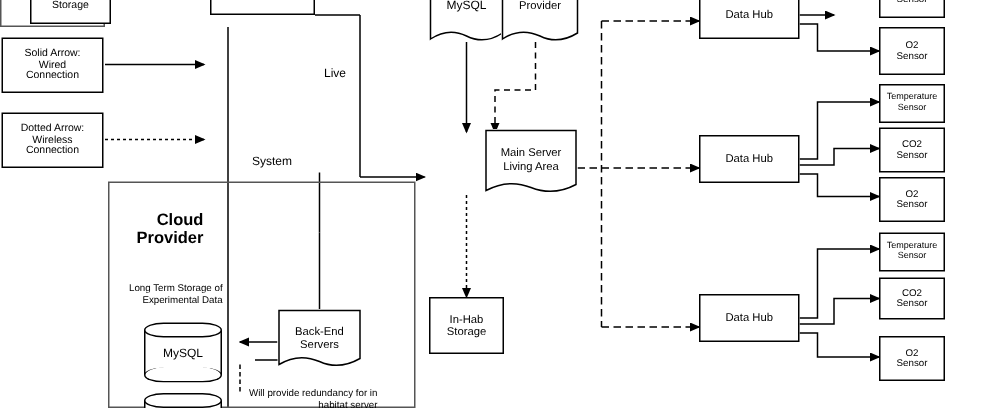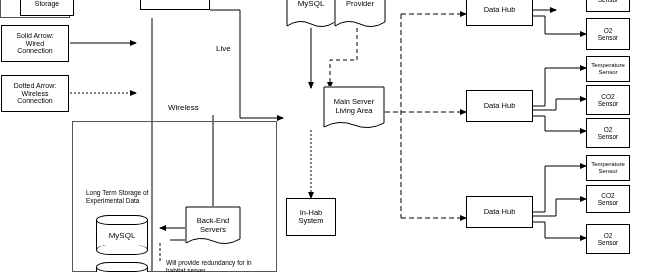--- a/index.html
+++ b/index.html
@@ -22,20 +22,21 @@
     text-align:center;
     color:#000;
     line-height:1.1;
     white-space:pre-line;
   }
   .lbl{
     position:absolute;
     color:#000;
     white-space:pre-line;
     line-height:1.15;
+    text-align:right;
   }
   .grp{
     position:absolute;
     border:1px solid #555;
     background:transparent;
     box-sizing:border-box;
   }
   .cyl{
     position:absolute;
     box-sizing:border-box;
@@ -177,21 +178,21 @@
       <path d="M1,1 L61,1 L61,37 Q46,45 31,39 Q16,33 1,41 Z" fill="#fff" stroke="#000" stroke-width="1"></path>
     </svg>
     <div class="txt" style="font-size:7.5px;top:-4px;">
       <span>Main Server
 Living Area</span>
     </div>
   </div>
 
   <div class="box" style="left:286px;top:198px;width:50px;height:38px;font-size:7.5px;">
     <span>In-Hab
-System</span>
+Storage</span>
   </div>
 
   <div class="doc" style="left:185px;top:206px;width:56px;height:40px;">
     <svg class="edge" viewBox="0 0 56 40" preserveAspectRatio="none">
       <path d="M1,1 L55,1 L55,33 Q41,41 28,35 Q14,29 1,37 Z" fill="#fff" stroke="#000" stroke-width="1"></path>
     </svg>
     <div class="txt" style="font-size:7.5px;top:-3px;justify-content:center;">
       <span>Back-End
 Servers</span>
     </div>
@@ -247,27 +248,31 @@
   </div>
   <div class="box" style="left:586px;top:185px;width:44px;height:28px;font-size:6.5px;">
     <span>CO2
 Sensor</span>
   </div>
   <div class="box" style="left:586px;top:224px;width:44px;height:30px;font-size:6.5px;">
     <span>O2
 Sensor</span>
   </div>
 
+  <div class="lbl" style="left:91px;top:128px;font-size:11px;font-weight:bold;">
+    <span>Cloud
+Provider</span>
+  </div>
 
   <div class="lbl" style="left:216px;top:35px;font-size:8px;">
     <span>Live</span>
   </div>
 
   <div class="lbl" style="left:168px;top:94px;font-size:8px;">
-    <span>Wireless</span>
+    <span>System</span>
   </div>
 
   <div class="lbl" style="left:86px;top:182px;font-size:6.5px;">
     <span>Long Term Storage of
 Experimental Data</span>
   </div>
 
   <div class="lbl" style="left:166px;top:252px;font-size:6.5px;">
     <span>Will provide redundancy for in
 habitat server</span>

